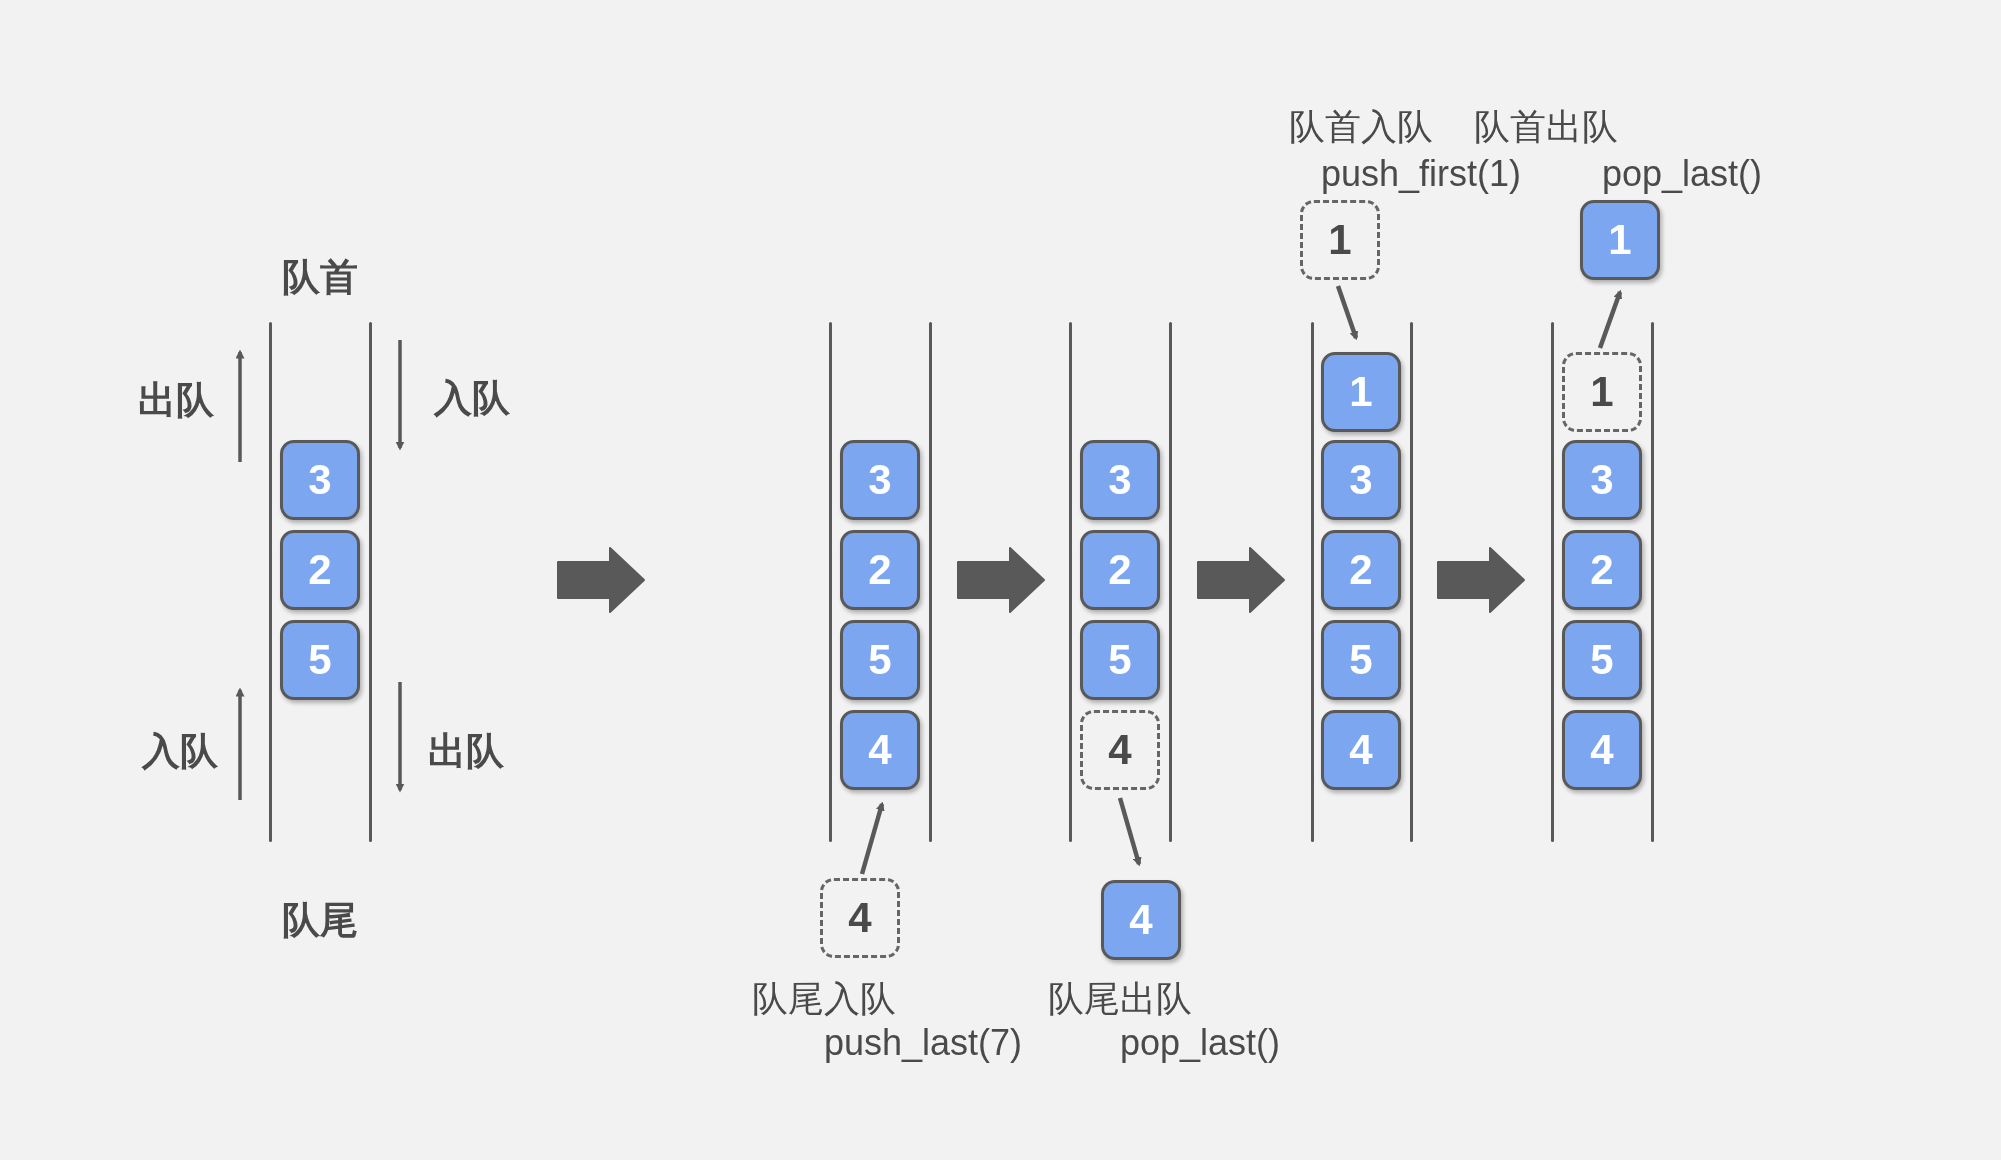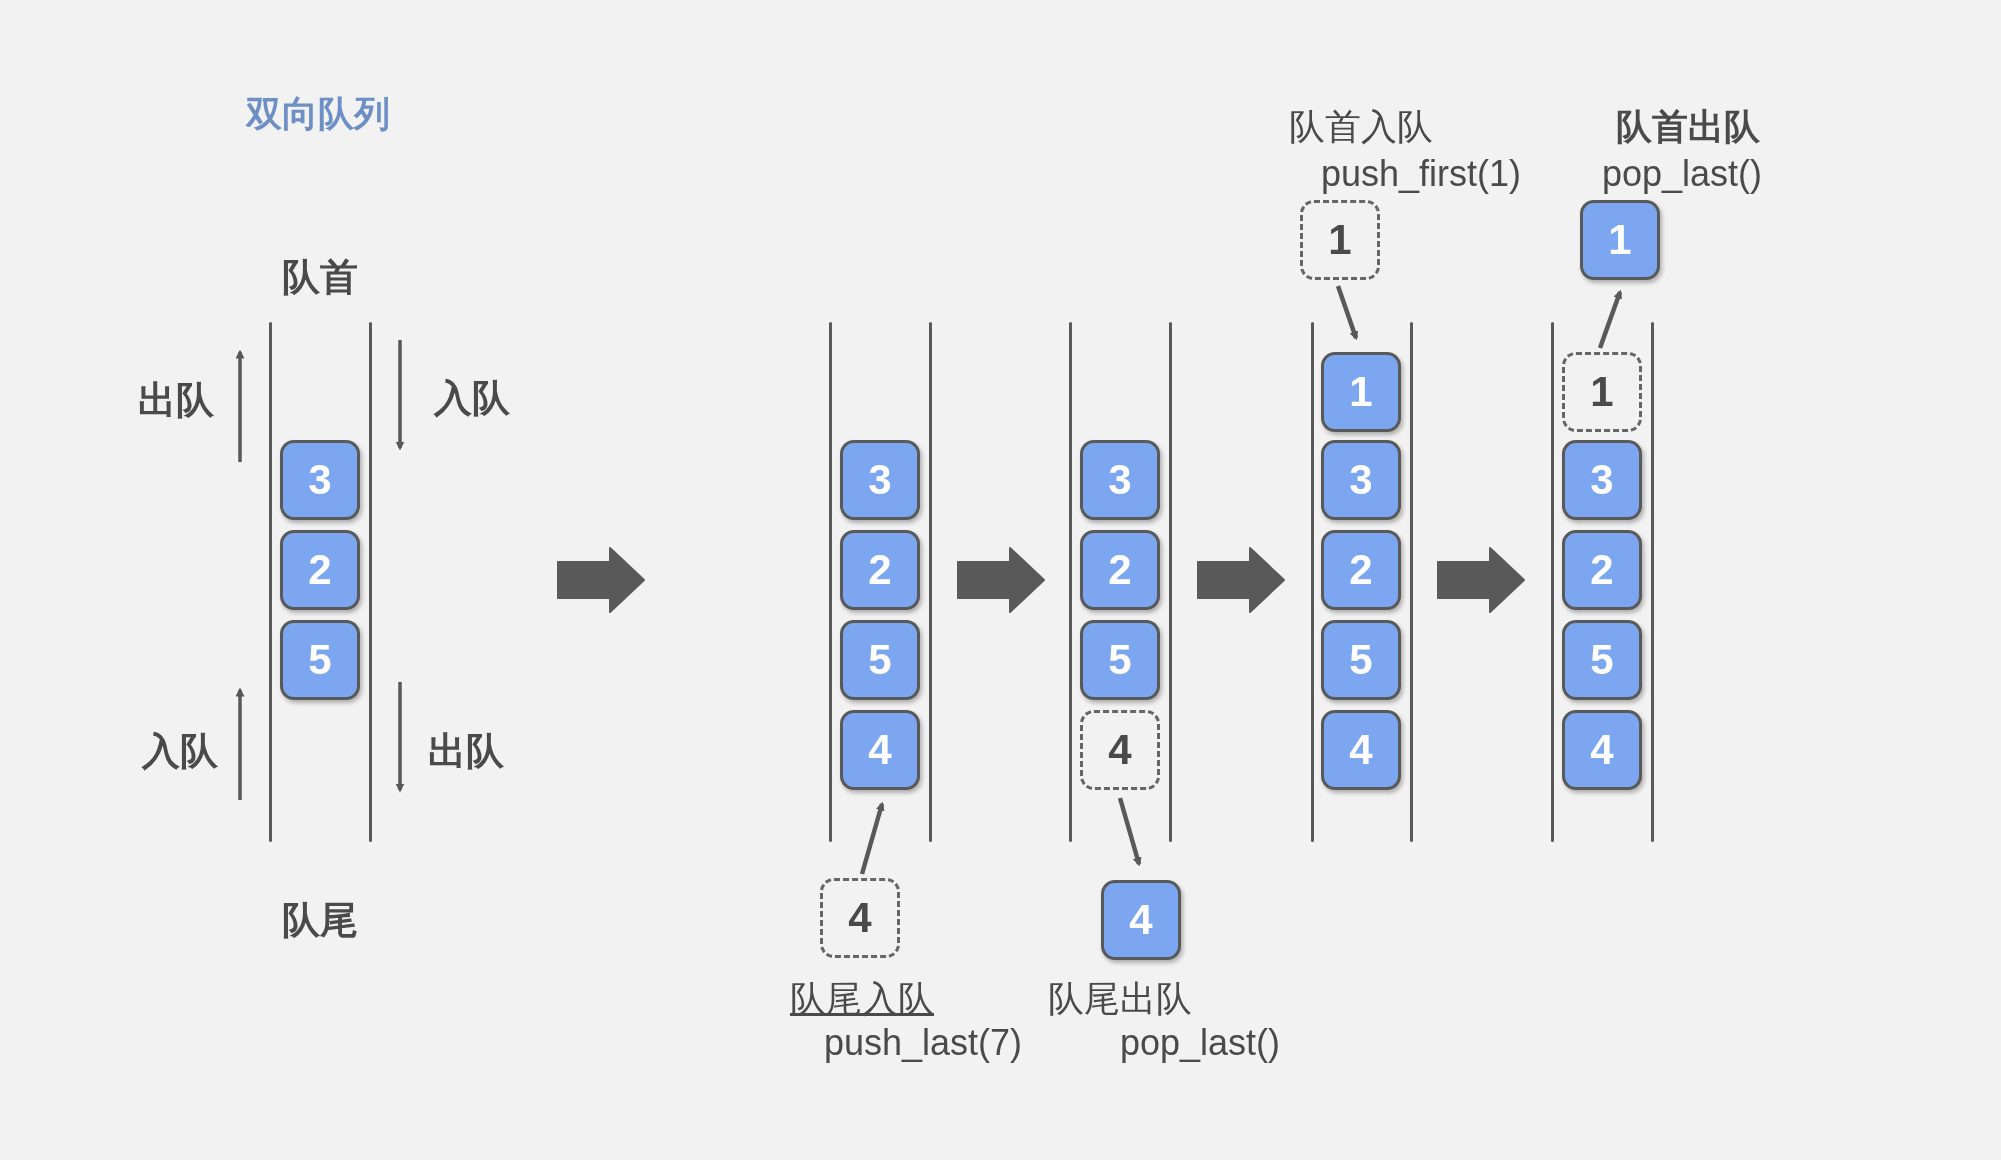--- a/index.html
+++ b/index.html
@@ -25,21 +25,20 @@
     box-sizing:border-box;display:flex;align-items:center;justify-content:center;
     color:#4a4a4a;font-size:42px;font-weight:bold;
   }
   svg{position:absolute;left:0;top:0;pointer-events:none;}
 </style>
 </head>
 <body>
 
 <div id="canvas">
 
-  <div class="abs title-zh" style="left:168px;top:90px;">双向队列</div>
 
   <div class="abs big-label" style="left:220px;top:252px;">队首</div>
   <div class="abs big-label" style="left:220px;top:863px;margin-top:32px;">队尾</div>
   <div class="abs big-label" style="left:76px;top:375px;">出队</div>
   <div class="abs big-label" style="left:372px;top:373px;">入队</div>
   <div class="abs big-label" style="left:80px;top:726px;">入队</div>
   <div class="abs big-label" style="left:366px;top:726px;">出队</div>
 
   <div class="abs wall" style="left:269px;top:322px;"></div>
   <div class="abs wall" style="left:369px;top:322px;"></div>
@@ -48,21 +47,21 @@
   <div class="abs cell" style="left:280px;top:530px;">2</div>
   <div class="abs cell" style="left:280px;top:620px;">5</div>
 
   <div class="abs wall" style="left:829px;top:322px;"></div>
   <div class="abs wall" style="left:929px;top:322px;"></div>
   <div class="abs cell" style="left:840px;top:440px;">3</div>
   <div class="abs cell" style="left:840px;top:530px;">2</div>
   <div class="abs cell" style="left:840px;top:620px;">5</div>
   <div class="abs cell" style="left:840px;top:710px;">4</div>
   <div class="abs cell-ghost" style="left:820px;top:878px;">4</div>
-  <div class="abs op-zh" style="left:702px;top:975px;text-decoration:underline;">队尾入队</div>
+  <div class="abs op-zh" style="left:664px;top:975px;">队尾入队</div>
   <div class="abs op-code" style="left:702px;top:1022px;">push_last(7)</div>
 
   <div class="abs wall" style="left:1069px;top:322px;"></div>
   <div class="abs wall" style="left:1169px;top:322px;"></div>
   <div class="abs cell" style="left:1080px;top:440px;">3</div>
   <div class="abs cell" style="left:1080px;top:530px;">2</div>
   <div class="abs cell" style="left:1080px;top:620px;">5</div>
   <div class="abs cell-ghost" style="left:1080px;top:710px;">4</div>
   <div class="abs cell" style="left:1101px;top:880px;">4</div>
   <div class="abs op-zh" style="left:960px;top:975px;">队尾出队</div>
@@ -72,21 +71,21 @@
   <div class="abs op-code" style="left:1201px;top:153px;">push_first(1)</div>
   <div class="abs cell-ghost" style="left:1300px;top:200px;">1</div>
   <div class="abs wall" style="left:1311px;top:322px;"></div>
   <div class="abs wall" style="left:1410px;top:322px;"></div>
   <div class="abs cell" style="left:1321px;top:352px;">1</div>
   <div class="abs cell" style="left:1321px;top:440px;">3</div>
   <div class="abs cell" style="left:1321px;top:530px;">2</div>
   <div class="abs cell" style="left:1321px;top:620px;">5</div>
   <div class="abs cell" style="left:1321px;top:710px;">4</div>
 
-  <div class="abs op-zh" style="left:1528px;top:103px;font-weight:bold;">队首出队</div>
+  <div class="abs op-zh" style="left:1386px;top:103px;">队首出队</div>
   <div class="abs op-code" style="left:1442px;top:153px;">pop_last()</div>
   <div class="abs cell" style="left:1580px;top:200px;">1</div>
   <div class="abs wall" style="left:1551px;top:322px;"></div>
   <div class="abs wall" style="left:1651px;top:322px;"></div>
   <div class="abs cell-ghost" style="left:1562px;top:352px;">1</div>
   <div class="abs cell" style="left:1562px;top:440px;">3</div>
   <div class="abs cell" style="left:1562px;top:530px;">2</div>
   <div class="abs cell" style="left:1562px;top:620px;">5</div>
   <div class="abs cell" style="left:1562px;top:710px;">4</div>
 

